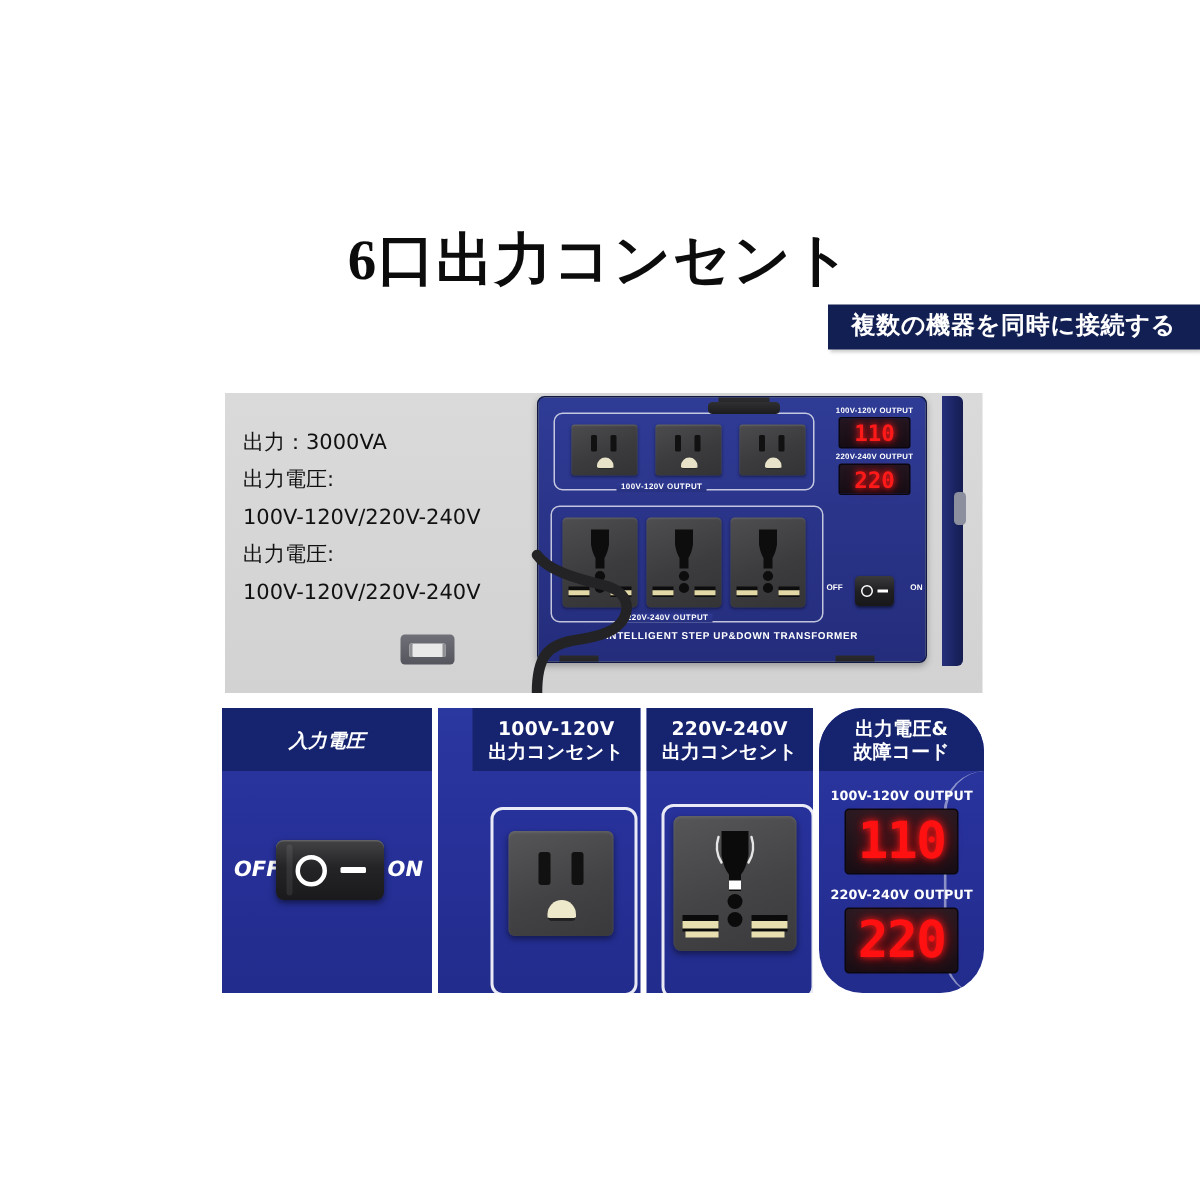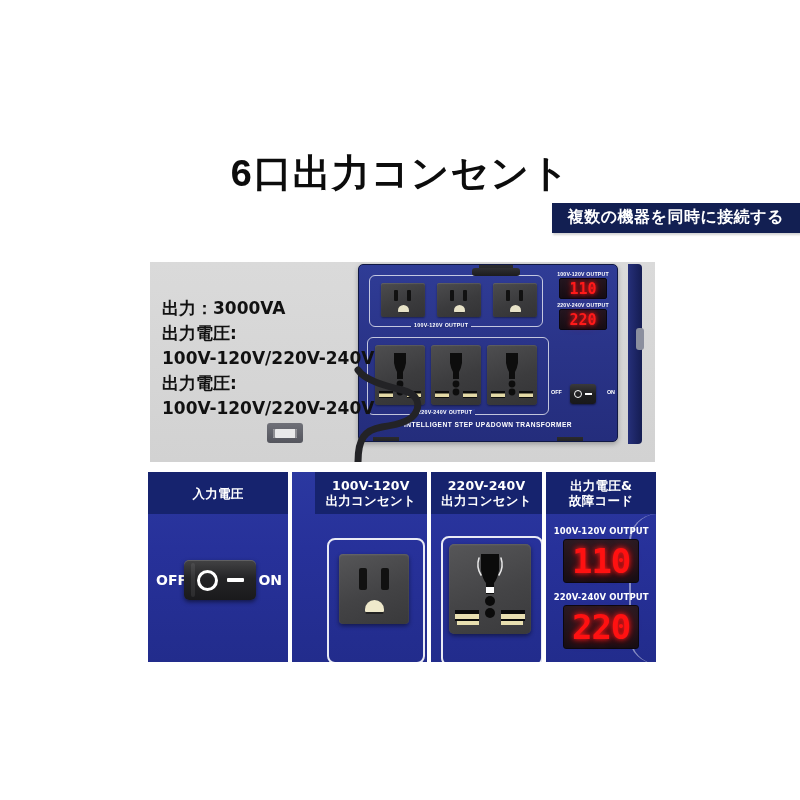--- a/index.html
+++ b/index.html
@@ -11,21 +11,21 @@
     position:relative;
   }
   .page{position:absolute;inset:0;}
 
   
   .title{
     position:absolute;left:0;right:0;top:148px;
     text-align:center;
     font-size:38px;font-weight:bold;color:#0c0c0c;
     letter-spacing:1px;
-    font-family:Liberation Mono, monospace;
+    font-family:Liberation Serif, serif;
   }
   .banner-wrap{
     position:absolute;left:0;right:0;top:203px;text-align:right;
   }
   .banner{
     display:inline-block;
     background:#121f52;
     color:#ffffff;
     font-size:16px;font-weight:bold;
     padding:4px 16px 5px 16px;
@@ -34,24 +34,24 @@
     box-shadow:1px 2px 2px rgba(0,0,0,.18);
   }
 
   
   .hero{
     position:absolute;left:150px;top:262px;width:505px;height:200px;
     background:#d6d6d6;
     background:linear-gradient(180deg,#dadada 0%,#d2d2d2 100%);
   }
   .specs{
-    position:absolute;left:162px;top:296px;width:215px;
-    font-size:17px;line-height:25px;color:#111;
+    position:absolute;left:162px;top:283px;width:215px;
+    font-size:14px;line-height:25px;color:#111;
     font-family:"DejaVu Sans","Liberation Sans",sans-serif;
-    font-weight:700;
+    font-weight:400;
     z-index:6;
   }
   .specs div{white-space:nowrap;}
 
   
   .device{
     position:absolute;left:358px;top:258px;width:272px;height:186px;
     z-index:4;
   }
   .dev-side{
@@ -184,24 +184,24 @@
   
   .strip{
     position:absolute;left:148px;top:472px;width:508px;height:190px;
     display:flex;gap:4px;
   }
   .pcol{
     position:relative;
     background:linear-gradient(180deg,#2b38a0 0%,#27319a 40%,#222c8c 100%);
     overflow:hidden;
   }
-  .pcol.c1{width:148px;}
+  .pcol.c1{width:148px;font-style:italic;}
   .pcol.c2{width:118px;padding-left:23px;}
   .pcol.c3{width:118px;}
-  .pcol.c4{width:116px;}
+  .pcol.c4{width:116px;border-radius:29px;}
   .phead{
     height:42px;background:#16236e;
     display:flex;align-items:center;justify-content:center;
     text-align:center;color:#fff;font-weight:bold;
     font-size:12.5px;line-height:15px;letter-spacing:.2px;
     font-family:"DejaVu Sans","Liberation Sans",sans-serif;
     padding:0 4px;
   }
   .pbody{position:relative;height:148px;}
 

